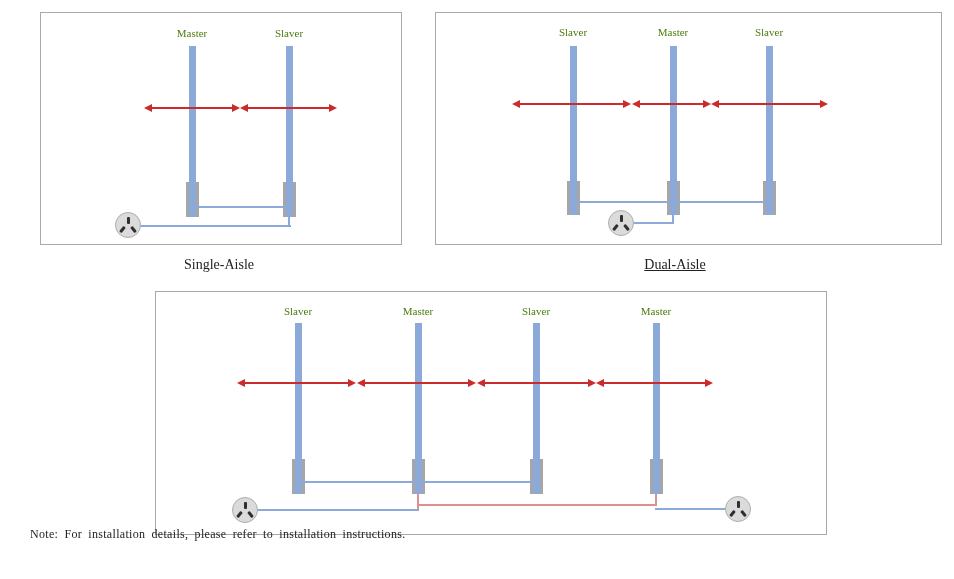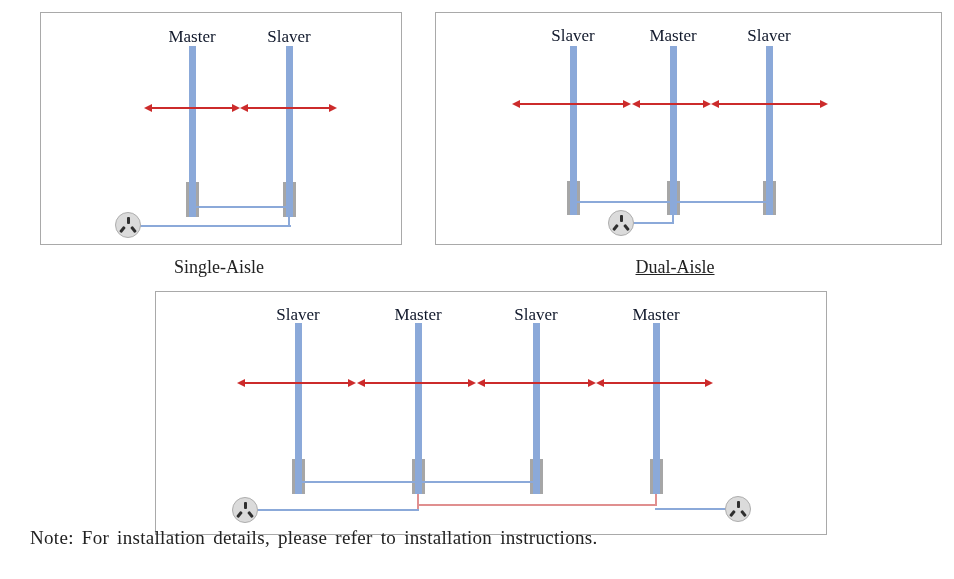--- a/index.html
+++ b/index.html
@@ -1,39 +1,39 @@
 <!DOCTYPE html>
 <html><head>
 <meta charset="utf-8">
 <style>
   html,body{margin:0;padding:0;background:#fff;}
   .stage{position:relative;width:954px;height:579px;background:#ffffff;overflow:hidden;
          font-family:"Liberation Serif","DejaVu Serif",serif;color:#333;}
   .panel{position:absolute;border:1px solid #a9a9a9;background:#fff;}
-  .plabel{position:absolute;transform:translateX(-50%);font-size:17px;color:#0f172a;white-space:nowrap;}
+  .plabel{position:absolute;transform:translateX(-50%);font-size:11px;color:#4d7c0f;white-space:nowrap;}
   .post{position:absolute;width:7px;margin-left:-3.5px;background:#8ba9d9;}
   .pbase{position:absolute;width:13px;margin-left:-6.5px;background:#a6a6a6;}
   .arrow{position:absolute;height:2px;background:#cc2b2b;}
   .arrow::before,.arrow::after{content:"";position:absolute;top:-3px;width:0;height:0;
         border-top:4px solid transparent;border-bottom:4px solid transparent;}
   .arrow::before{left:-2px;border-right:8px solid #cc2b2b;}
   .arrow::after{right:-2px;border-left:8px solid #cc2b2b;}
   .w{position:absolute;background:#8ba9d9;}
   .w.h{height:2px;} .w.v{width:2px;}
   .w.red{background:#e08f8f;}
   .plug{position:absolute;width:26px;height:26px;border-radius:50%;background:#dbdbdb;
         border:1px solid #adadad;box-sizing:border-box;z-index:3;}
   .plug .s-top{position:absolute;left:50%;top:4px;width:3px;height:7px;margin-left:-1.5px;
         background:#2f2f2f;border-radius:1px;}
   .plug .s-left{position:absolute;left:5px;bottom:4px;width:3px;height:7px;background:#2f2f2f;
         transform:rotate(40deg);border-radius:1px;}
   .plug .s-right{position:absolute;right:5px;bottom:4px;width:3px;height:7px;background:#2f2f2f;
         transform:rotate(-40deg);border-radius:1px;}
-  .caption{position:absolute;transform:translateX(-50%);font-size:18px;color:#222;white-space:nowrap;}
-  .note{position:absolute;left:30px;top:527px;font-size:19px;color:#222;word-spacing:3px;letter-spacing:0.3px;}
+  .caption{position:absolute;transform:translateX(-50%);font-size:14px;color:#222;white-space:nowrap;}
+  .note{position:absolute;left:30px;top:527px;font-size:12px;color:#222;word-spacing:3px;letter-spacing:0.3px;}
   .post,.pbase,.w{z-index:1;} .post{z-index:2;} .arrow{z-index:2;}
 </style>
 </head>
 <body>
 
 <div class="stage">
 
   <div class="panel" style="left:40px;top:12px;width:360px;height:231px;">
     <div class="plabel" style="left:151px;top:14px;">Master</div>
     <div class="plabel" style="left:248px;top:14px;">Slaver</div>

